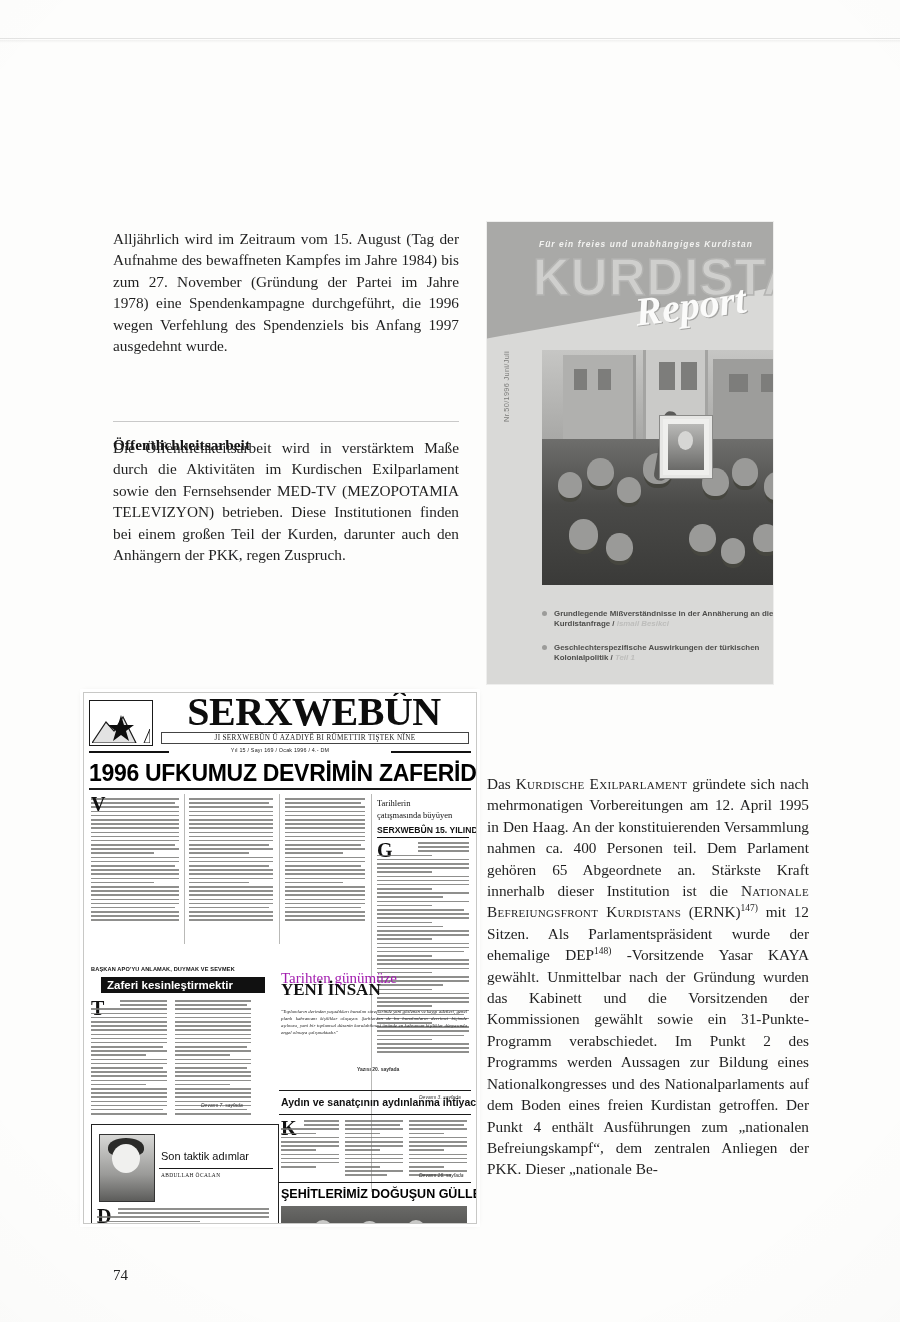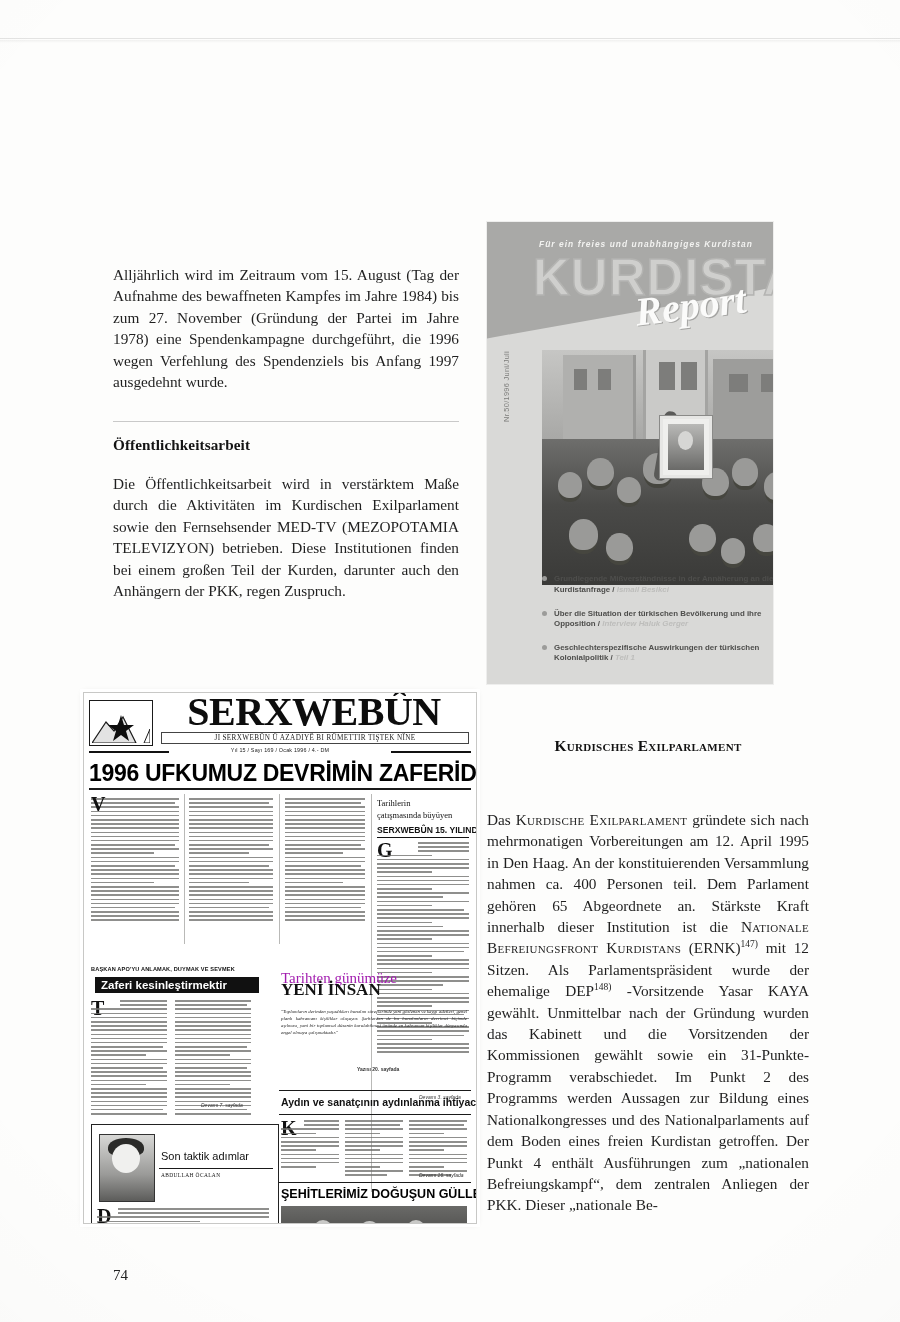--- a/index.html
+++ b/index.html
@@ -48,21 +48,20 @@
 
   
   .col {
     position: absolute;
     text-align: justify;
     text-justify: inter-word;
     font-size: 15.3px;
     line-height: 21.4px;
     color: #1f1f1f;
     hyphens: manual;
-    margin-top: 36px;
   }
   .col p { margin: 0; }
 
   #col-left-top  { left: 113px; top: 228px; width: 346px; }
   #col-left-mid  { left: 113px; top: 437px; width: 346px; }
   #col-right     { left: 487px; top: 773px; width: 322px; }
 
   .sec-heading {
     position: absolute;
     left: 113px;
@@ -523,34 +522,26 @@
     </div>
 
     <div class="mag-heds">
       <div class="mag-hed">
         <span class="dot"></span>
         <span>Grundlegende Mißverständnisse in der Annäherung an die Kurdistanfrage /</span>
         <span class="byline">Ismail Besikci</span>
       </div>
       <div class="mag-hed">
         <span class="dot"></span>
-        <span>Über die Situation der türkischen Bevölkerung und ihre Opposition /</span>
-        <span class="byline">Interview Haluk Gerger</span>
-      </div>
-      <div class="mag-hed">
-        <span class="dot"></span>
         <span>Geschlechterspezifische Auswirkungen der türkischen Kolonialpolitik /</span>
         <span class="byline">Teil 1</span>
       </div>
     </div>
   </div>
 
-  <div class="right-heading">
-    <span class="sc">Kurdisches Exilparlament</span>
-  </div>
 
   <div class="col" id="col-right">
     <p><span>Das </span><span class="sc">Kurdische Exilparlament</span><span> gründete sich nach mehrmonatigen Vorbereitungen am 12. April 1995 in Den Haag. An der konstituierenden Versammlung nahmen ca. 400 Personen teil. Dem Parlament gehören 65 Abgeordnete an. Stärkste Kraft innerhalb dieser Institution ist die </span><span class="sc">Nationale Befreiungsfront Kurdistans</span><span> (ERNK)</span><span class="sup">147)</span><span> mit 12 Sitzen. Als Parlamentspräsident wurde der ehemalige DEP</span><span class="sup">148)</span><span> -Vorsitzende Yasar KAYA gewählt. Unmittelbar nach der Gründung wurden das Kabinett und die Vorsitzenden der Kommissionen gewählt sowie ein 31-Punkte-Programm verabschiedet. Im Punkt 2 des Programms werden Aussagen zur Bildung eines Nationalkongresses und des Nationalparlaments auf dem Boden eines freien Kurdistan getroffen. Der Punkt 4 enthält Ausführungen zum „nationalen Befreiungskampf“, dem zentralen Anliegen der PKK. Dieser „nationale Be-</span></p>
   </div>
 
 
   <div id="folio">74</div>
 
   <div id="newspaper">
    <div class="np-inner">
@@ -736,21 +727,21 @@
             <i></i>
             <i></i>
             <i></i>
             <i></i>
             <i></i>
             <i></i>
       </div>
       <div class="np-contd" style="left:330px; top:300px;">Devamı 3. sayfada</div>
 
       <div class="np-kicker" style="left:2px; top:172px;">BAŞKAN APO'YU ANLAMAK, DUYMAK VE SEVMEK</div>
-      <div class="np-black-hed" style="left:6px; top:183px; width:152px;">Zaferi kesinleştirmektir</div>
+      <div class="np-black-hed" style="left:12px; top:183px; width:152px;">Zaferi kesinleştirmektir</div>
 
       <div class="np-dropcap" style="left:2px; top:206px;">T</div>
       <div class="lines" style="left:2px; top:206px; width:76px;">
         <i style="width:62%;margin-left:38%"></i>
             <i style="width:62%;margin-left:38%"></i>
         <i></i>
             <i></i>
             <i></i>
             <i></i>
             <i></i>

